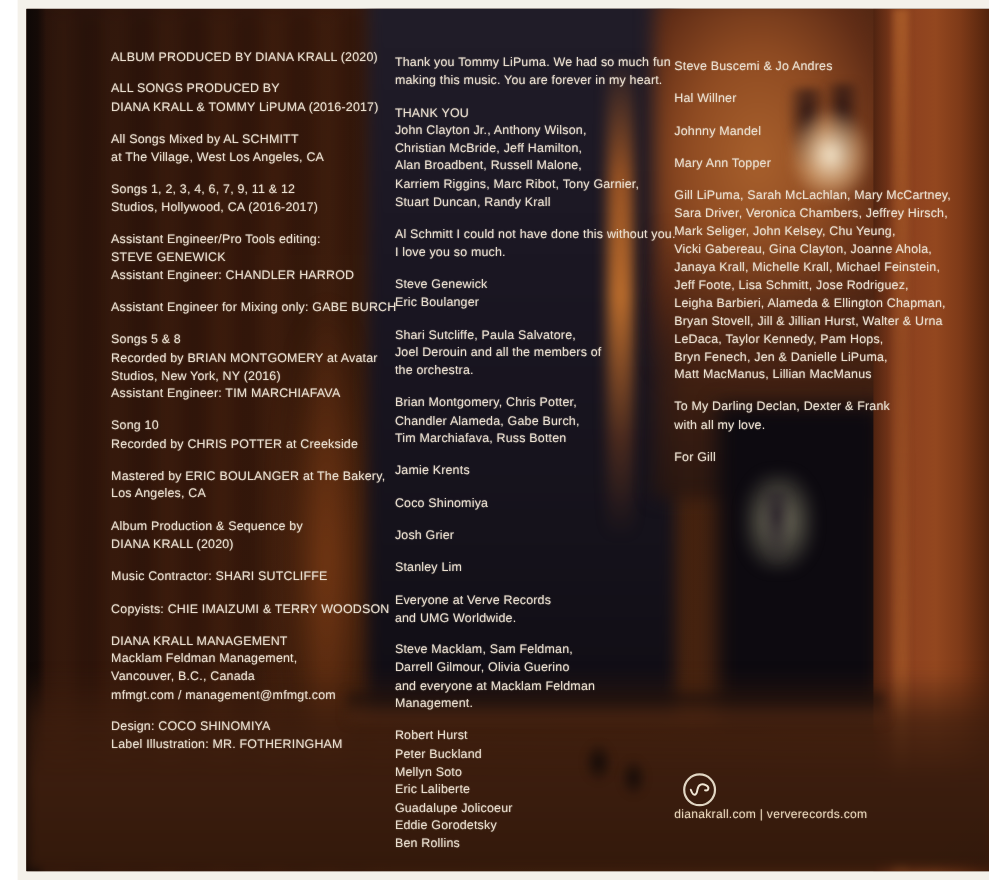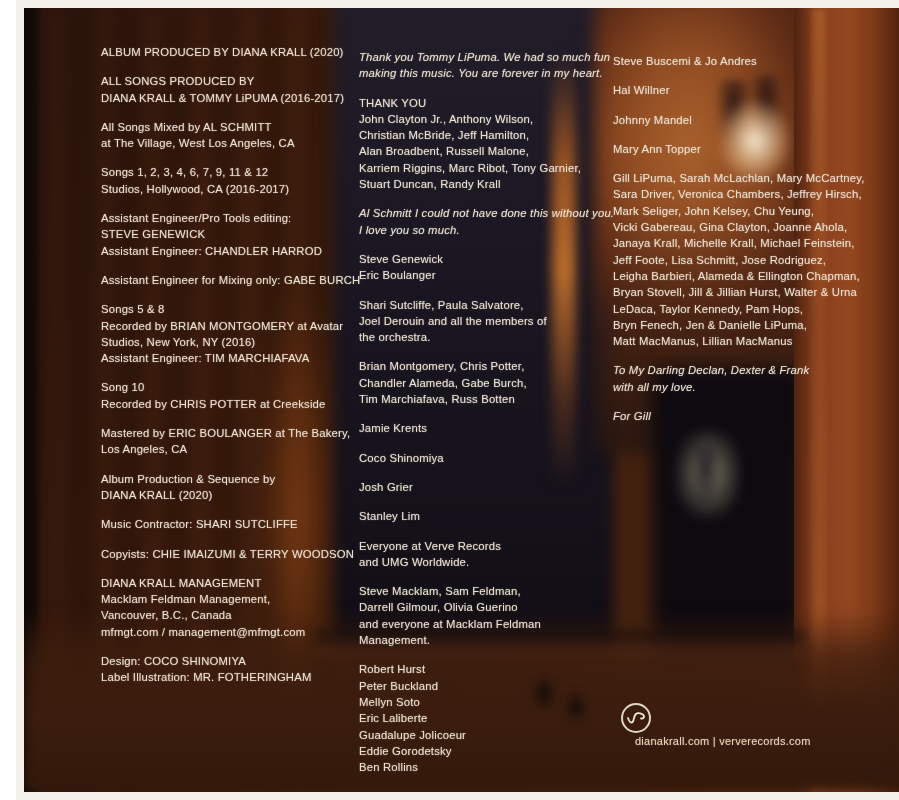--- a/index.html
+++ b/index.html
@@ -25,29 +25,29 @@
   #bg-pillarhl{left:788px;top:0;width:14px;height:100%;background:linear-gradient(180deg,rgba(230,140,60,.35),rgba(230,140,60,.15) 40%,rgba(230,140,60,.3));filter:blur(3px);}
   #bg-bottom{left:0;top:602px;width:100%;height:182px;background:linear-gradient(180deg,rgba(62,30,14,0) 0%,rgba(62,30,14,.75) 25%,#3b1d0e 55%,#33190b 100%);filter:blur(6px);}
   #bg-sill{left:292px;top:622px;width:488px;height:26px;background:linear-gradient(180deg,rgba(20,12,10,.65),rgba(90,45,22,.5));filter:blur(5px);}
   #bg-knob1{left:507px;top:667px;width:26px;height:36px;background:radial-gradient(ellipse,rgba(18,10,8,.9),rgba(18,10,8,0) 75%);filter:blur(3px);}
   #bg-knob2{left:540px;top:682px;width:24px;height:34px;background:radial-gradient(ellipse,rgba(18,10,8,.85),rgba(18,10,8,0) 75%);filter:blur(3px);}
   #bg-vignette{left:0;top:0;right:0;bottom:0;background:radial-gradient(ellipse 120% 115% at 45% 45%,rgba(0,0,0,0) 60%,rgba(0,0,0,.28) 100%);}
 
   .col{position:absolute;z-index:5;color:#eadfd0;font-size:11.3px;line-height:16.3px;letter-spacing:.18px;text-shadow:0 0 1.5px rgba(244,232,212,.5);}
   .col .para{margin-bottom:13px;}
   .col .line{white-space:nowrap;}
-  .col .italic{font-style:italic;}
+  .col .italic{}
   #col-left{left:85px;top:44px;width:265px;}
   #col-middle{left:343px;top:49px;width:250px;}
   #col-right{left:597px;top:53px;width:300px;}
 
   .footer{position:absolute;z-index:5;}
   .verve-logo{position:absolute;left:605px;top:703px;width:30px;height:30px;border:2px solid rgba(240,230,210,.92);border-radius:50%;box-sizing:border-box;}
   .verve-logo svg{display:block;margin:4px auto 0;}
-  .urls{position:absolute;left:619px;top:735px;color:#e8d6ba;font-size:11px;letter-spacing:.25px;white-space:nowrap;text-shadow:0 0 1.5px rgba(240,220,190,.45);}
+  .urls{position:absolute;left:597px;top:735px;color:#e8d6ba;font-size:11px;letter-spacing:.25px;white-space:nowrap;text-shadow:0 0 1.5px rgba(240,220,190,.45);}
 </style>
 </head>
 <body>
 
 <div class="scan">
   <div class="photo">
     <div class="bg" id="bg-base"></div>
     <div class="bg" id="bg-leftstreaks"></div>
     <div class="bg" id="bg-leftedge"></div>
     <div class="bg" id="bg-leftglow"></div>

